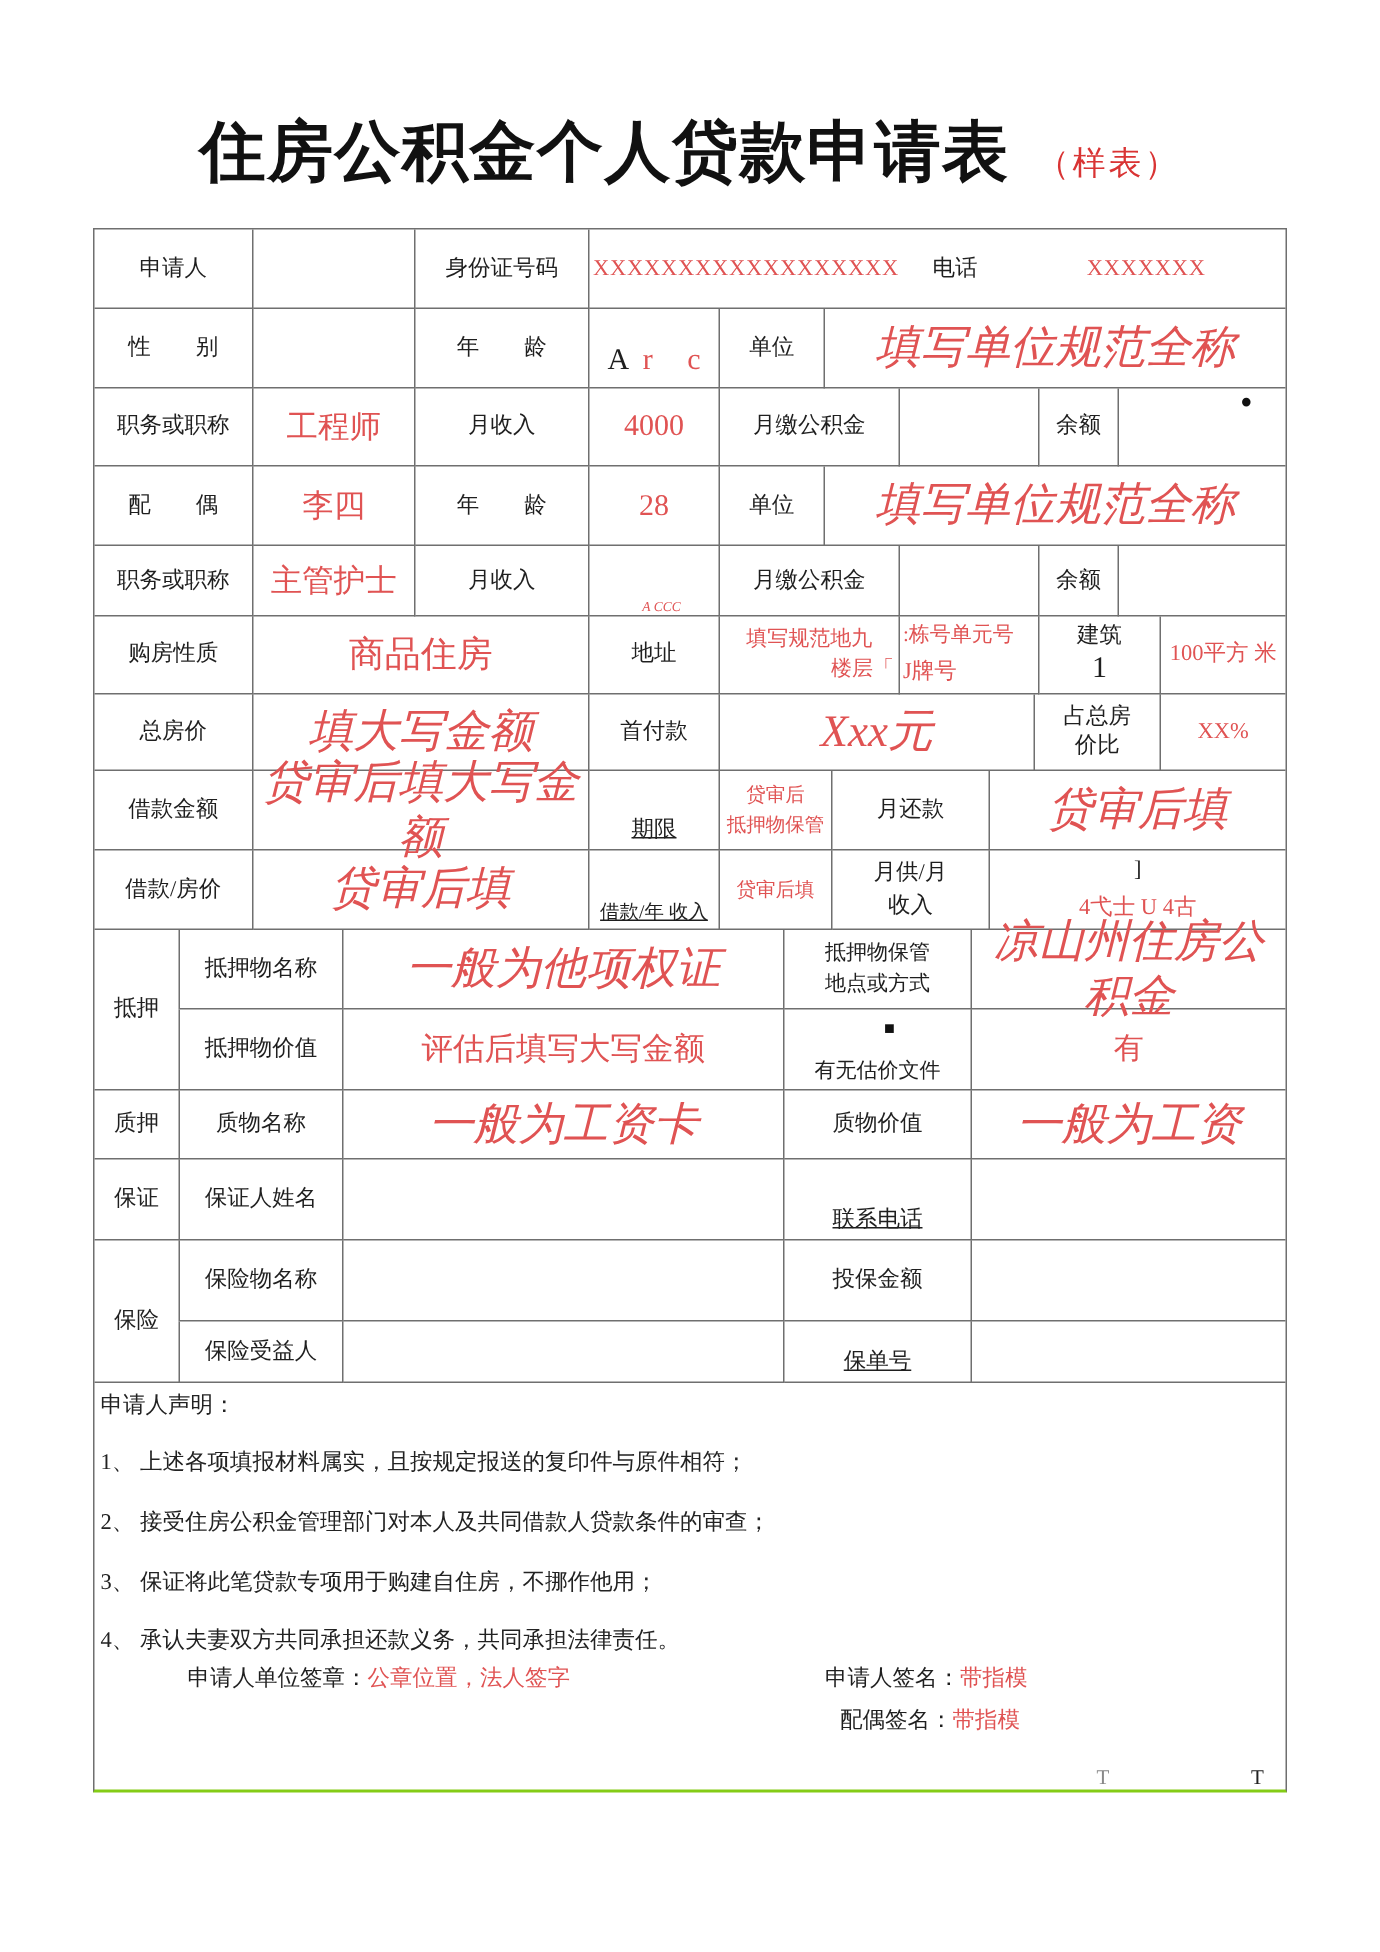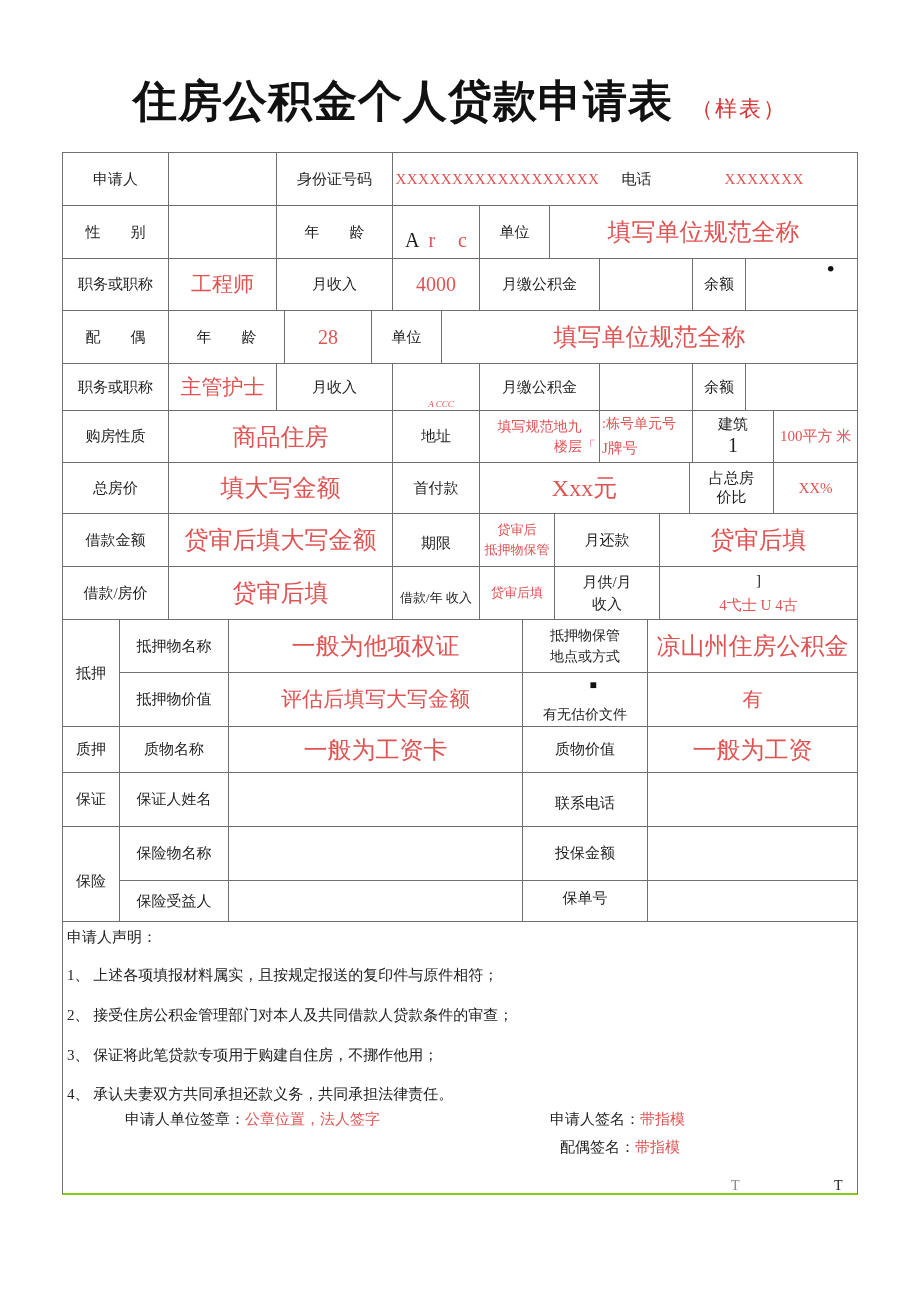--- a/index.html
+++ b/index.html
@@ -24,25 +24,25 @@
   .row { display:flex; }
   .c {
     border-right:1px solid var(--bc);
     border-bottom:1px solid var(--bc);
     display:flex; align-items:center; justify-content:center;
     position:relative; overflow:visible;
     font-size:15px; text-align:center; line-height:1.25;
   }
   .fl { flex:1 1 auto; border-right:none; }
   .nob { border-bottom:none; }
-  .vbot { align-items:flex-end; padding-bottom:13px; }
+  .vbot { align-items:flex-end; padding-bottom:3px;text-decoration:underline; }
   .col { flex-direction:column; }
   .red { color:var(--red); }
   .s13 { font-size:13px; } .s14 { font-size:14px; } .s15 { font-size:15px; }
-  .s20 { font-size:20px; } .s21 { font-size:21px; } .s22 { font-size:24px; } .s24 { font-size:24px; }
+  .s20 { font-size:20px; } .s21 { font-size:21px; } .s22 { font-size:30px;font-style:italic; } .s24 { font-size:24px; }
   .xval { letter-spacing:0.5px; }
   .gspan { position:absolute; left:0; right:0; top:100%; transform:translateY(-50%); text-align:center; font-size:15px; z-index:3; }
   .dotmark { position:absolute; top:-2px; right:22px; font-size:24px; color:#111; line-height:1; }
   .note { position:absolute; bottom:0px; left:0; right:-10px; text-align:center; font-size:9px; font-style:italic; color:var(--red); }
   .arc-cell { justify-content:flex-start; align-items:flex-end; padding:0 0 5px 12px; }
   .arc-red { margin-left:9px; letter-spacing:9px; }
   .addr-l { flex-direction:column; justify-content:center; padding:2px 3px; }
   .addr-l .l2 { align-self:flex-end; margin-top:2px; }
   .addr-r { flex-direction:column; align-items:flex-start; padding:2px 2px; text-align:left; }
   .sq { font-size:12px; color:#111; margin-top:5px; transform:translateX(8px); }
@@ -99,20 +99,21 @@
       <div class="c" style="flex:0 0 120px">月缴公积金</div>
       <div class="c" style="flex:0 0 93px"></div>
       <div class="c" style="flex:0 0 53px">余额</div>
       <div class="c fl">
         <span class="dotmark">•</span>
       </div>
     </div>
 
     <div class="row" style="height:53px">
       <div class="c" style="flex:0 0 106px">配　　偶</div>
+      <div class="c red s21" style="flex:0 0 108px">李四</div>
       <div class="c" style="flex:0 0 116px">年　　龄</div>
       <div class="c red s20" style="flex:0 0 87px">28</div>
       <div class="c" style="flex:0 0 70px">单位</div>
       <div class="c fl red s22">填写单位规范全称</div>
     </div>
 
     <div class="row" style="height:47px">
       <div class="c" style="flex:0 0 106px">职务或职称</div>
       <div class="c red s21" style="flex:0 0 108px">主管护士</div>
       <div class="c" style="flex:0 0 116px">月收入</div>

